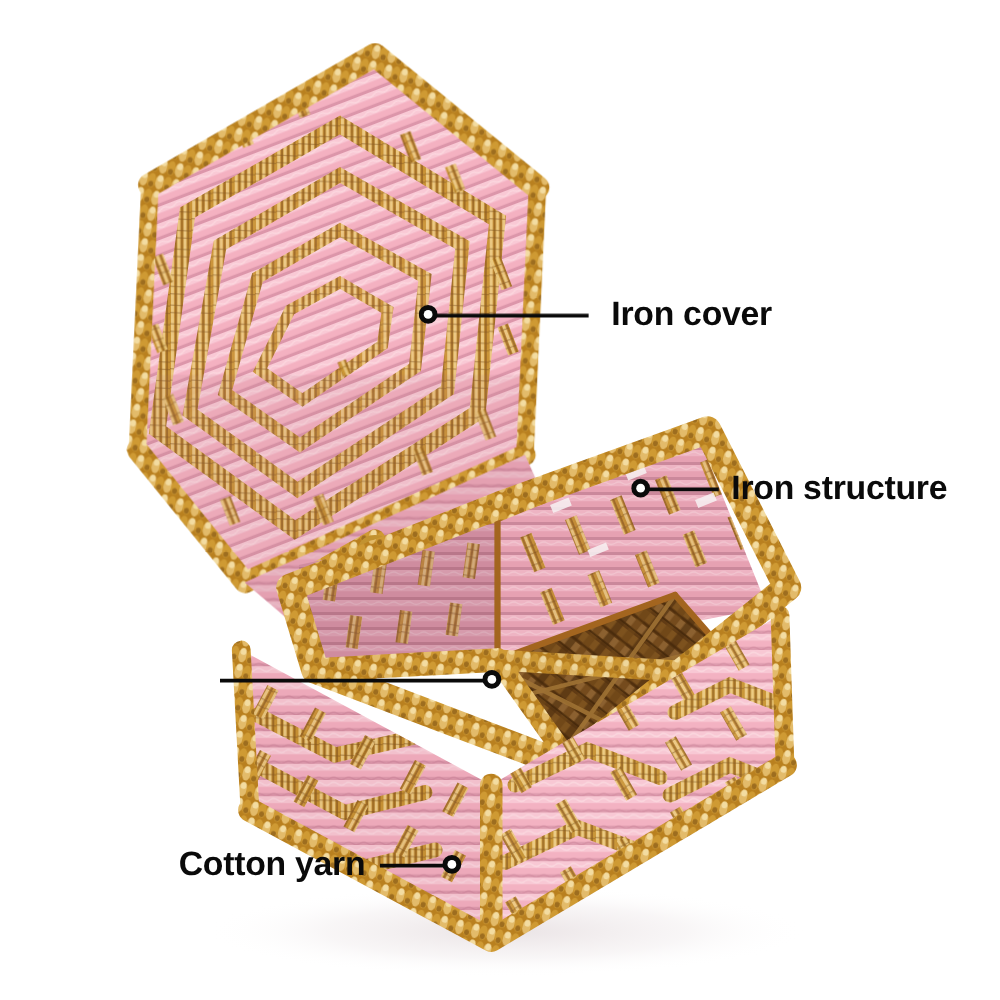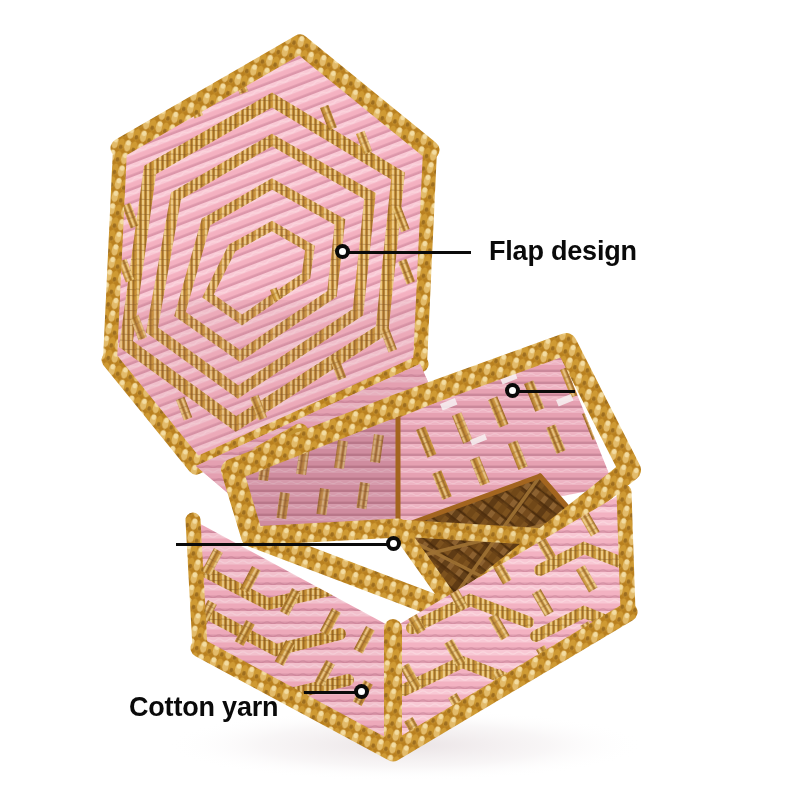--- a/index.html
+++ b/index.html
@@ -337,25 +337,26 @@
 
     <path d="M393 628 L393 752" stroke="url(#goldBraid)" stroke-width="18" stroke-linecap="round" fill="none"></path>
     <path d="M193 520 L200 648" stroke="url(#goldBraid)" stroke-width="15" stroke-linecap="round" fill="none"></path>
     <path d="M624 492 L628 612" stroke="url(#goldBraid)" stroke-width="15" stroke-linecap="round" fill="none"></path>
 
     <path d="M200 648 L393 752 L628 612" fill="none" stroke="url(#goldBraid)" stroke-width="19" stroke-linejoin="round" stroke-linecap="round"></path>
   </svg>
 
   <div class="leader" style="left:349px; top:251px; width:122px;"></div>
   <div class="marker-dot" style="left:335px; top:244px;"></div>
-  <div class="callout-label right" style="left:489px; top:236px;">Flap design</div>
+  <div class="callout-label right" style="left:489px; top:236px;">Iron cover</div>
 
   <div class="leader" style="left:519px; top:390px; width:56px;"></div>
   <div class="marker-dot" style="left:505px; top:383px;"></div>
+  <div class="callout-label right" style="left:585px; top:375px;">Iron structure</div>
 
   <div class="leader" style="left:176px; top:543px; width:212px;"></div>
   <div class="marker-dot" style="left:386px; top:536px;"></div>
 
   <div class="leader" style="left:304px; top:691px; width:52px;"></div>
   <div class="marker-dot" style="left:354px; top:684px;"></div>
-  <div class="callout-label left" style="left:129px; top:676px;margin-top:16px;">Cotton yarn</div>
+  <div class="callout-label left" style="left:143px; top:676px;">Cotton yarn</div>
 
 </div>
 
 </body></html>

